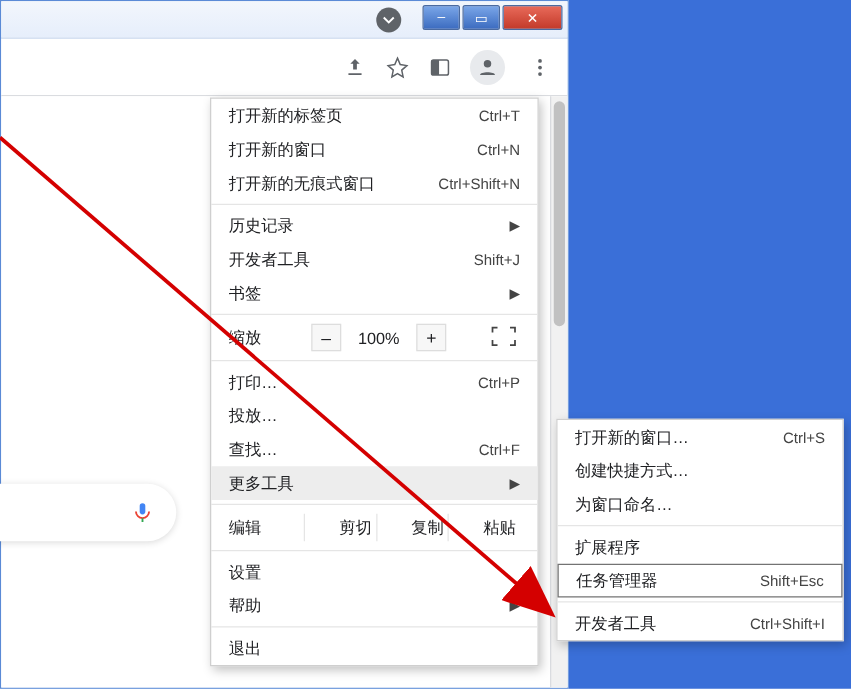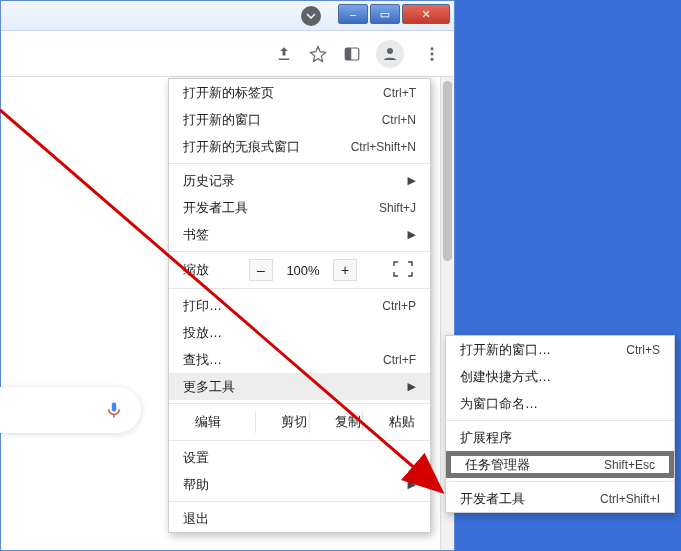--- a/index.html
+++ b/index.html
@@ -25,24 +25,24 @@
   .mi { display:flex; align-items:center; justify-content:space-between; padding:6px 14px; height:27px; white-space:nowrap; }
   .mi .sc { color:#444; font-size:12px; }
   .mi .ar { color:#444; font-size:11px; }
   .msep { height:1px; background:#e5e5e5; margin:3px 0; }
   .mi.hl { background:#ededed;text-align:center; }
   .zoomrow { display:flex; align-items:center; padding:4px 14px; height:30px; gap:6px; }
   .zoomrow .lbl { flex:0 0 60px; }
   .zbtn { width:24px; height:22px; border:1px solid #ddd; background:#f7f7f7; display:flex; align-items:center; justify-content:center; font-size:14px; }
   .zval { width:48px; text-align:center; }
   .fsbtn { margin-left:auto; width:24px; height:20px; }
-  .editrow { display:flex; align-items:center; padding:4px 14px; height:30px;margin-left:12px; }
+  .editrow { display:flex; align-items:center; padding:4px 14px; height:30px; }
   .editrow .lbl { flex:0 0 60px; }
   .ebtn { flex:1; text-align:center; height:22px; line-height:22px; border-left:1px solid #e5e5e5; font-size:13px;padding-left:24px; }
-  .redbox { border:5px solid #737373; }
+  .redbox { border:1px solid #737373; }
   .arrow-svg { position:absolute; left:0; top:0; pointer-events:none; }
   .vsbar { position:absolute; right:0; top:0; width:14px; height:100%; background:#f1f1f1; border-left:1px solid #dadce0; }
   .vsbar .thumb { position:absolute; left:2px; right:2px; top:4px; height:180px; background:#c1c1c1; border-radius:6px; }
   svg { display:block; }
 </style>
 </head>
 <body>
 
 <div class="win">
   <div class="titlebar">

